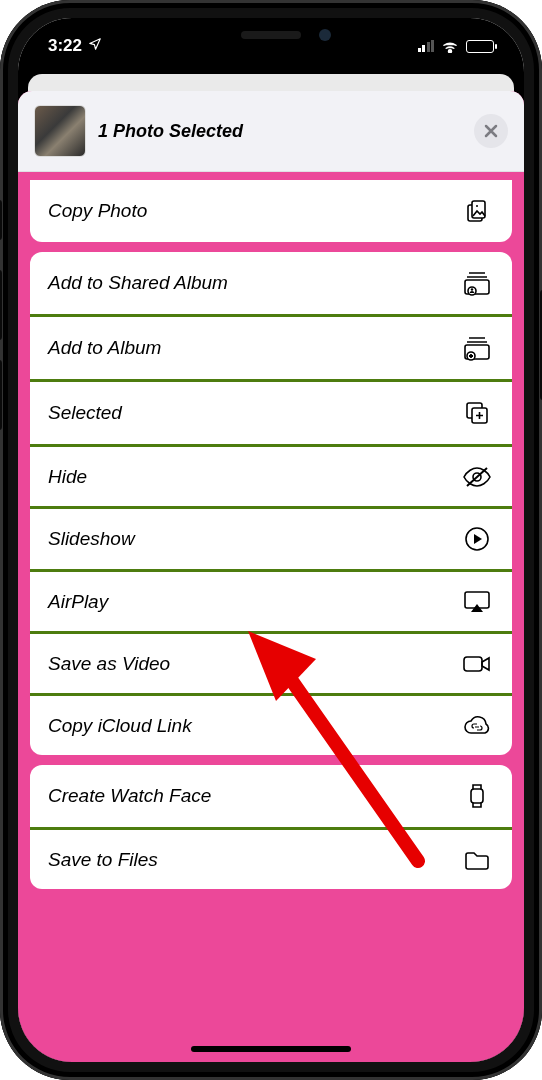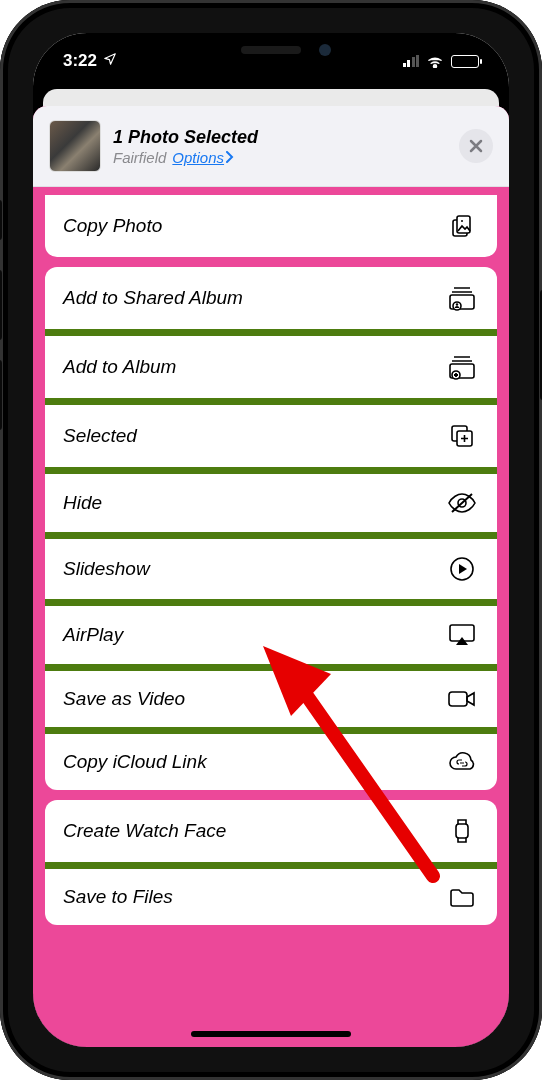--- a/index.html
+++ b/index.html
@@ -2,21 +2,21 @@
 <html><head>
   <meta charset="utf-8">
   <style>
     * { box-sizing: border-box; margin: 0; padding: 0; }
     html, body { width: 542px; height: 1080px; background: #fff; font-family: -apple-system, "Helvetica Neue", Helvetica, Arial, sans-serif; }
     .phone-frame {
       position: relative;
       width: 542px; height: 1080px;
       background: #111;
       border-radius: 70px;
-      padding: 33px;
+      padding: 18px;
       box-shadow: inset 0 0 0 3px #333, inset 0 0 0 8px #000;
     }
     .side-btn { position: absolute; background: #0a0a0a; border-radius: 3px; }
     .side-btn.l1 { left: -4px; top: 200px; width: 6px; height: 40px; }
     .side-btn.l2 { left: -4px; top: 270px; width: 6px; height: 70px; }
     .side-btn.l3 { left: -4px; top: 360px; width: 6px; height: 70px; }
     .side-btn.r1 { right: -4px; top: 290px; width: 6px; height: 110px; }
     .screen {
       position: relative;
       width: 100%; height: 100%;
@@ -81,21 +81,21 @@
 
     .scroll { flex:1; overflow:hidden; padding: 0 12px 0 12px; }
     .group {
       background: #fff; border-radius: 12px; margin: 10px 0;
       overflow:hidden;
     }
     .group.first { margin-top: 8px; border-top-left-radius:0; border-top-right-radius:0;}
     .row {
       display:flex; align-items:center; justify-content: space-between;
       padding: 17px 18px; font-size: 19px; color:#000;
-      border-top: 7px solid #4d7c0f;
+      border-top: 3px solid #4d7c0f;
       min-height: 62px;
     }
     .row:first-child { border-top: none; }
     .row .icon-slot { width: 34px; display:flex; justify-content:center; align-items:center;}
     .row .icon-slot svg { display:block; }
 
     .arrow-annotation {
       position:absolute; pointer-events:none; z-index: 200;
     }
     .home-indicator {
@@ -145,29 +145,20 @@
 
     <div class="sheet-bg">
       <div class="under-card"></div>
 
       <div class="sheet">
 
         <div class="sheet-header">
           <div class="thumb"></div>
           <div class="hdr-text">
             <div class="hdr-title">1 Photo Selected</div>
-            <div class="hdr-sub">
-              <span>Fairfield</span>
-              <a>
-                <span>Options</span>
-                <svg width="10" height="12" viewBox="0 0 8 12">
-                    <path d="M2 1 L7 6 L2 11" stroke="#1878f2" stroke-width="2" fill="none" stroke-linecap="round"></path>
-                  </svg>
-              </a>
-            </div>
           </div>
           <div class="close-btn">
             <svg width="14" height="14" viewBox="0 0 14 14">
                 <path d="M2 2 L12 12 M12 2 L2 12" stroke-width="2.5" stroke-linecap="round"></path>
               </svg>
           </div>
         </div>
 
         <div class="scroll">
 

